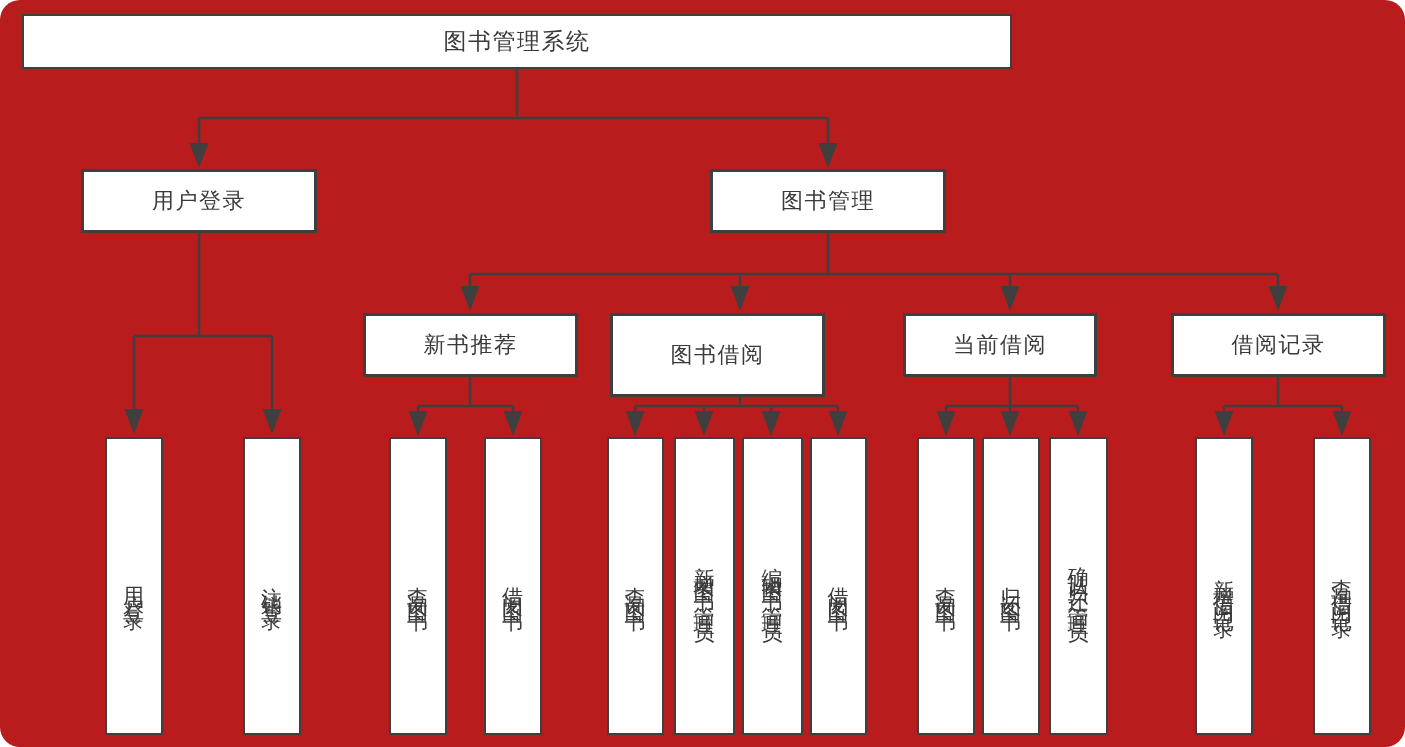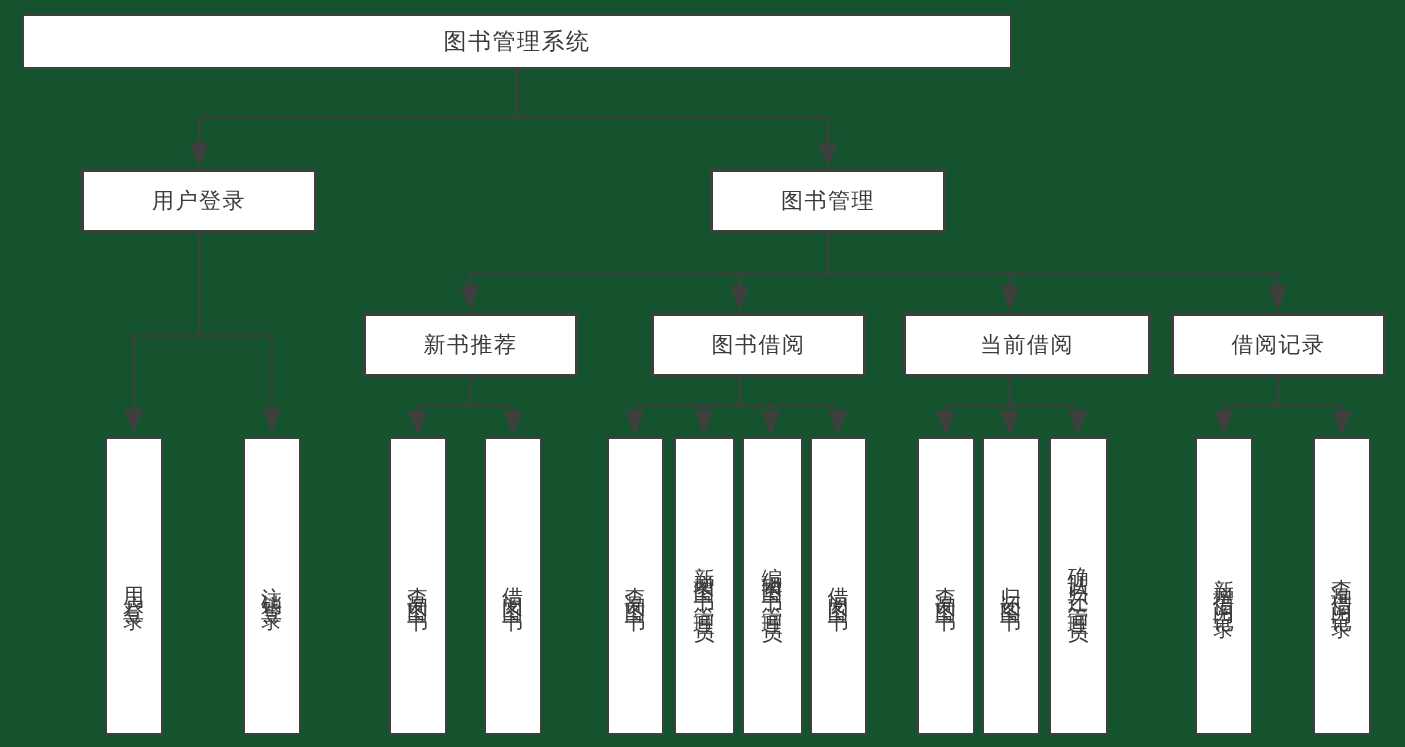--- a/index.html
+++ b/index.html
@@ -4,24 +4,25 @@
 <style>
   html, body {
     margin: 0;
     padding: 0;
     background: #ffffff;
   }
   #canvas {
     position: relative;
     width: 1405px;
     height: 747px;
-    background: #14532d;
+    background: #b91c1c;
     font-family: "Liberation Sans", "DejaVu Sans", sans-serif;
     color: #3a3a3a;
     overflow: hidden;
+    border-radius: 20px;
   }
   #connectors {
     position: absolute;
     left: 0;
     top: 0;
     width: 1405px;
     height: 747px;
     z-index: 1;
   }
   .node {
@@ -116,24 +117,24 @@
   <div class="node hbox" style="left:81px; top:169px; width:236px; height:64px;">
     <span>用户登录</span>
   </div>
   <div class="node hbox" style="left:710px; top:169px; width:236px; height:64px;">
     <span>图书管理</span>
   </div>
 
   <div class="node hbox" style="left:363px; top:313px; width:215px; height:64px;">
     <span>新书推荐</span>
   </div>
-  <div class="node hbox" style="left:651px; top:313px; width:215px; height:64px;">
+  <div class="node hbox" style="left:610px; top:313px; width:215px; height:84px;">
     <span>图书借阅</span>
   </div>
-  <div class="node hbox" style="left:903px; top:313px; width:248px; height:64px;">
+  <div class="node hbox" style="left:903px; top:313px; width:194px; height:64px;">
     <span>当前借阅</span>
   </div>
   <div class="node hbox" style="left:1171px; top:313px; width:215px; height:64px;">
     <span>借阅记录</span>
   </div>
 
   <div class="node vbox" style="left:105px; top:437px; width:58px; height:298px;">
     <span class="vtext">用户登录</span>
   </div>
   <div class="node vbox" style="left:243px; top:437px; width:58px; height:298px;">

